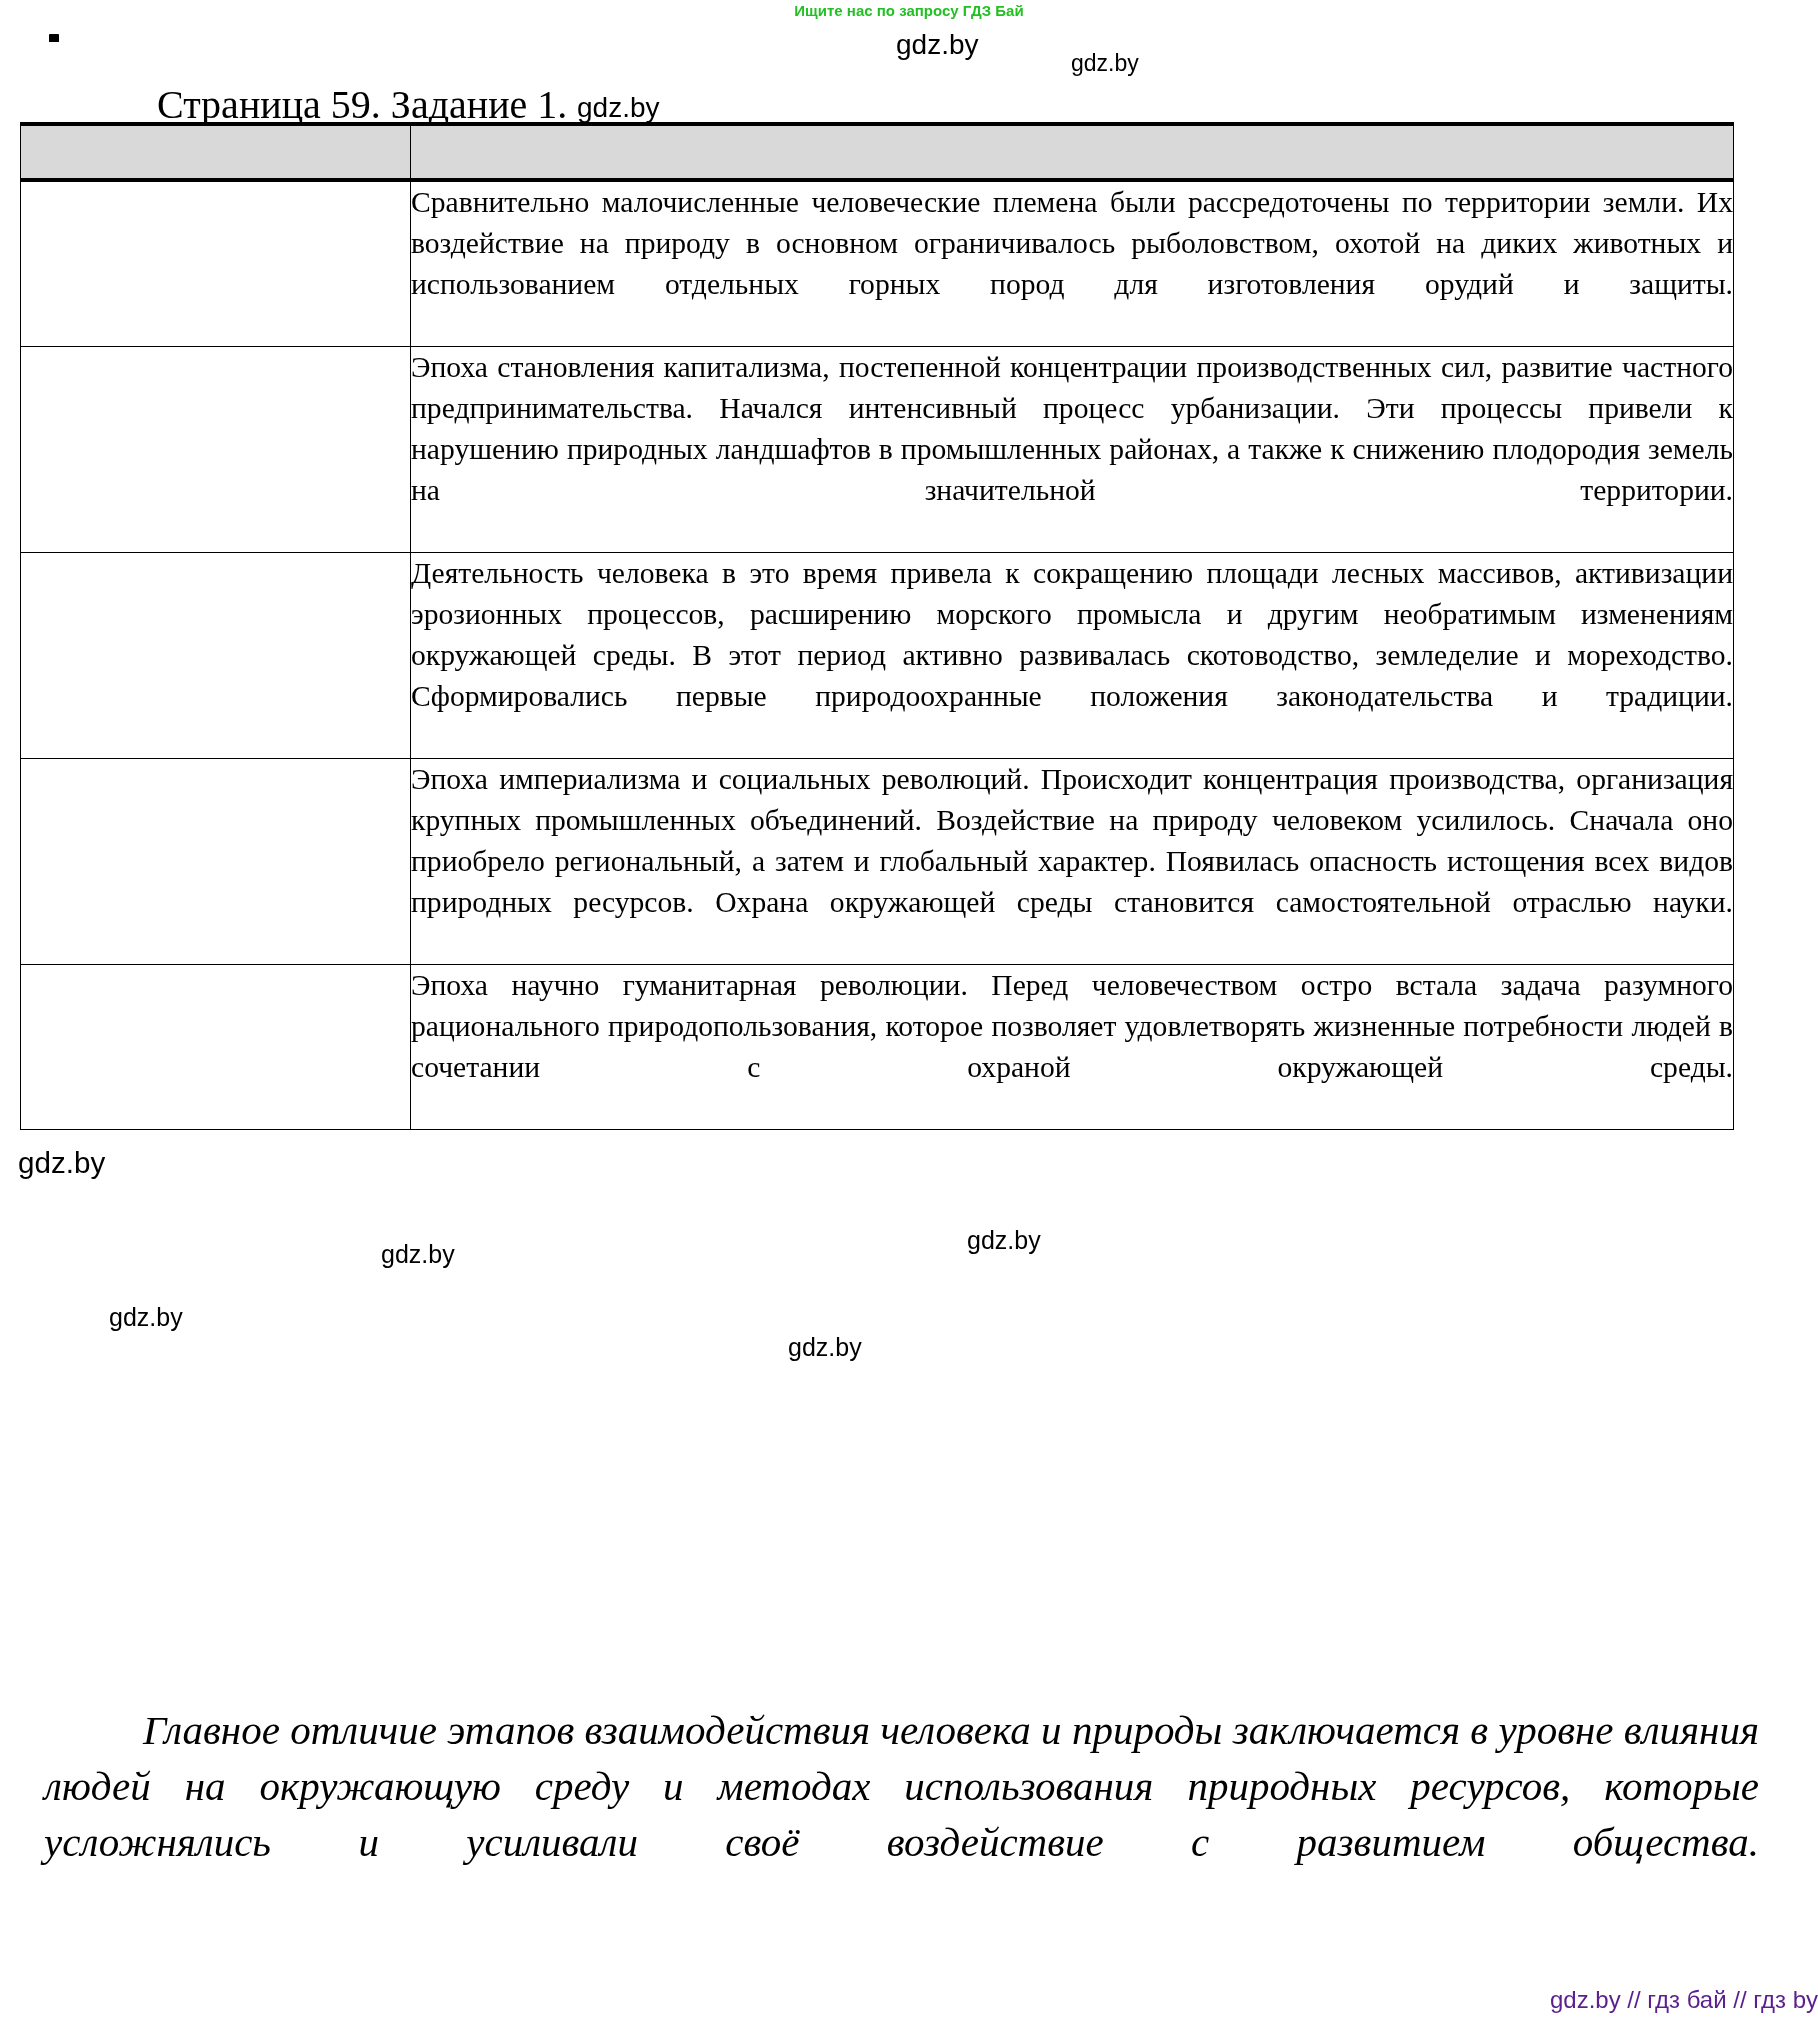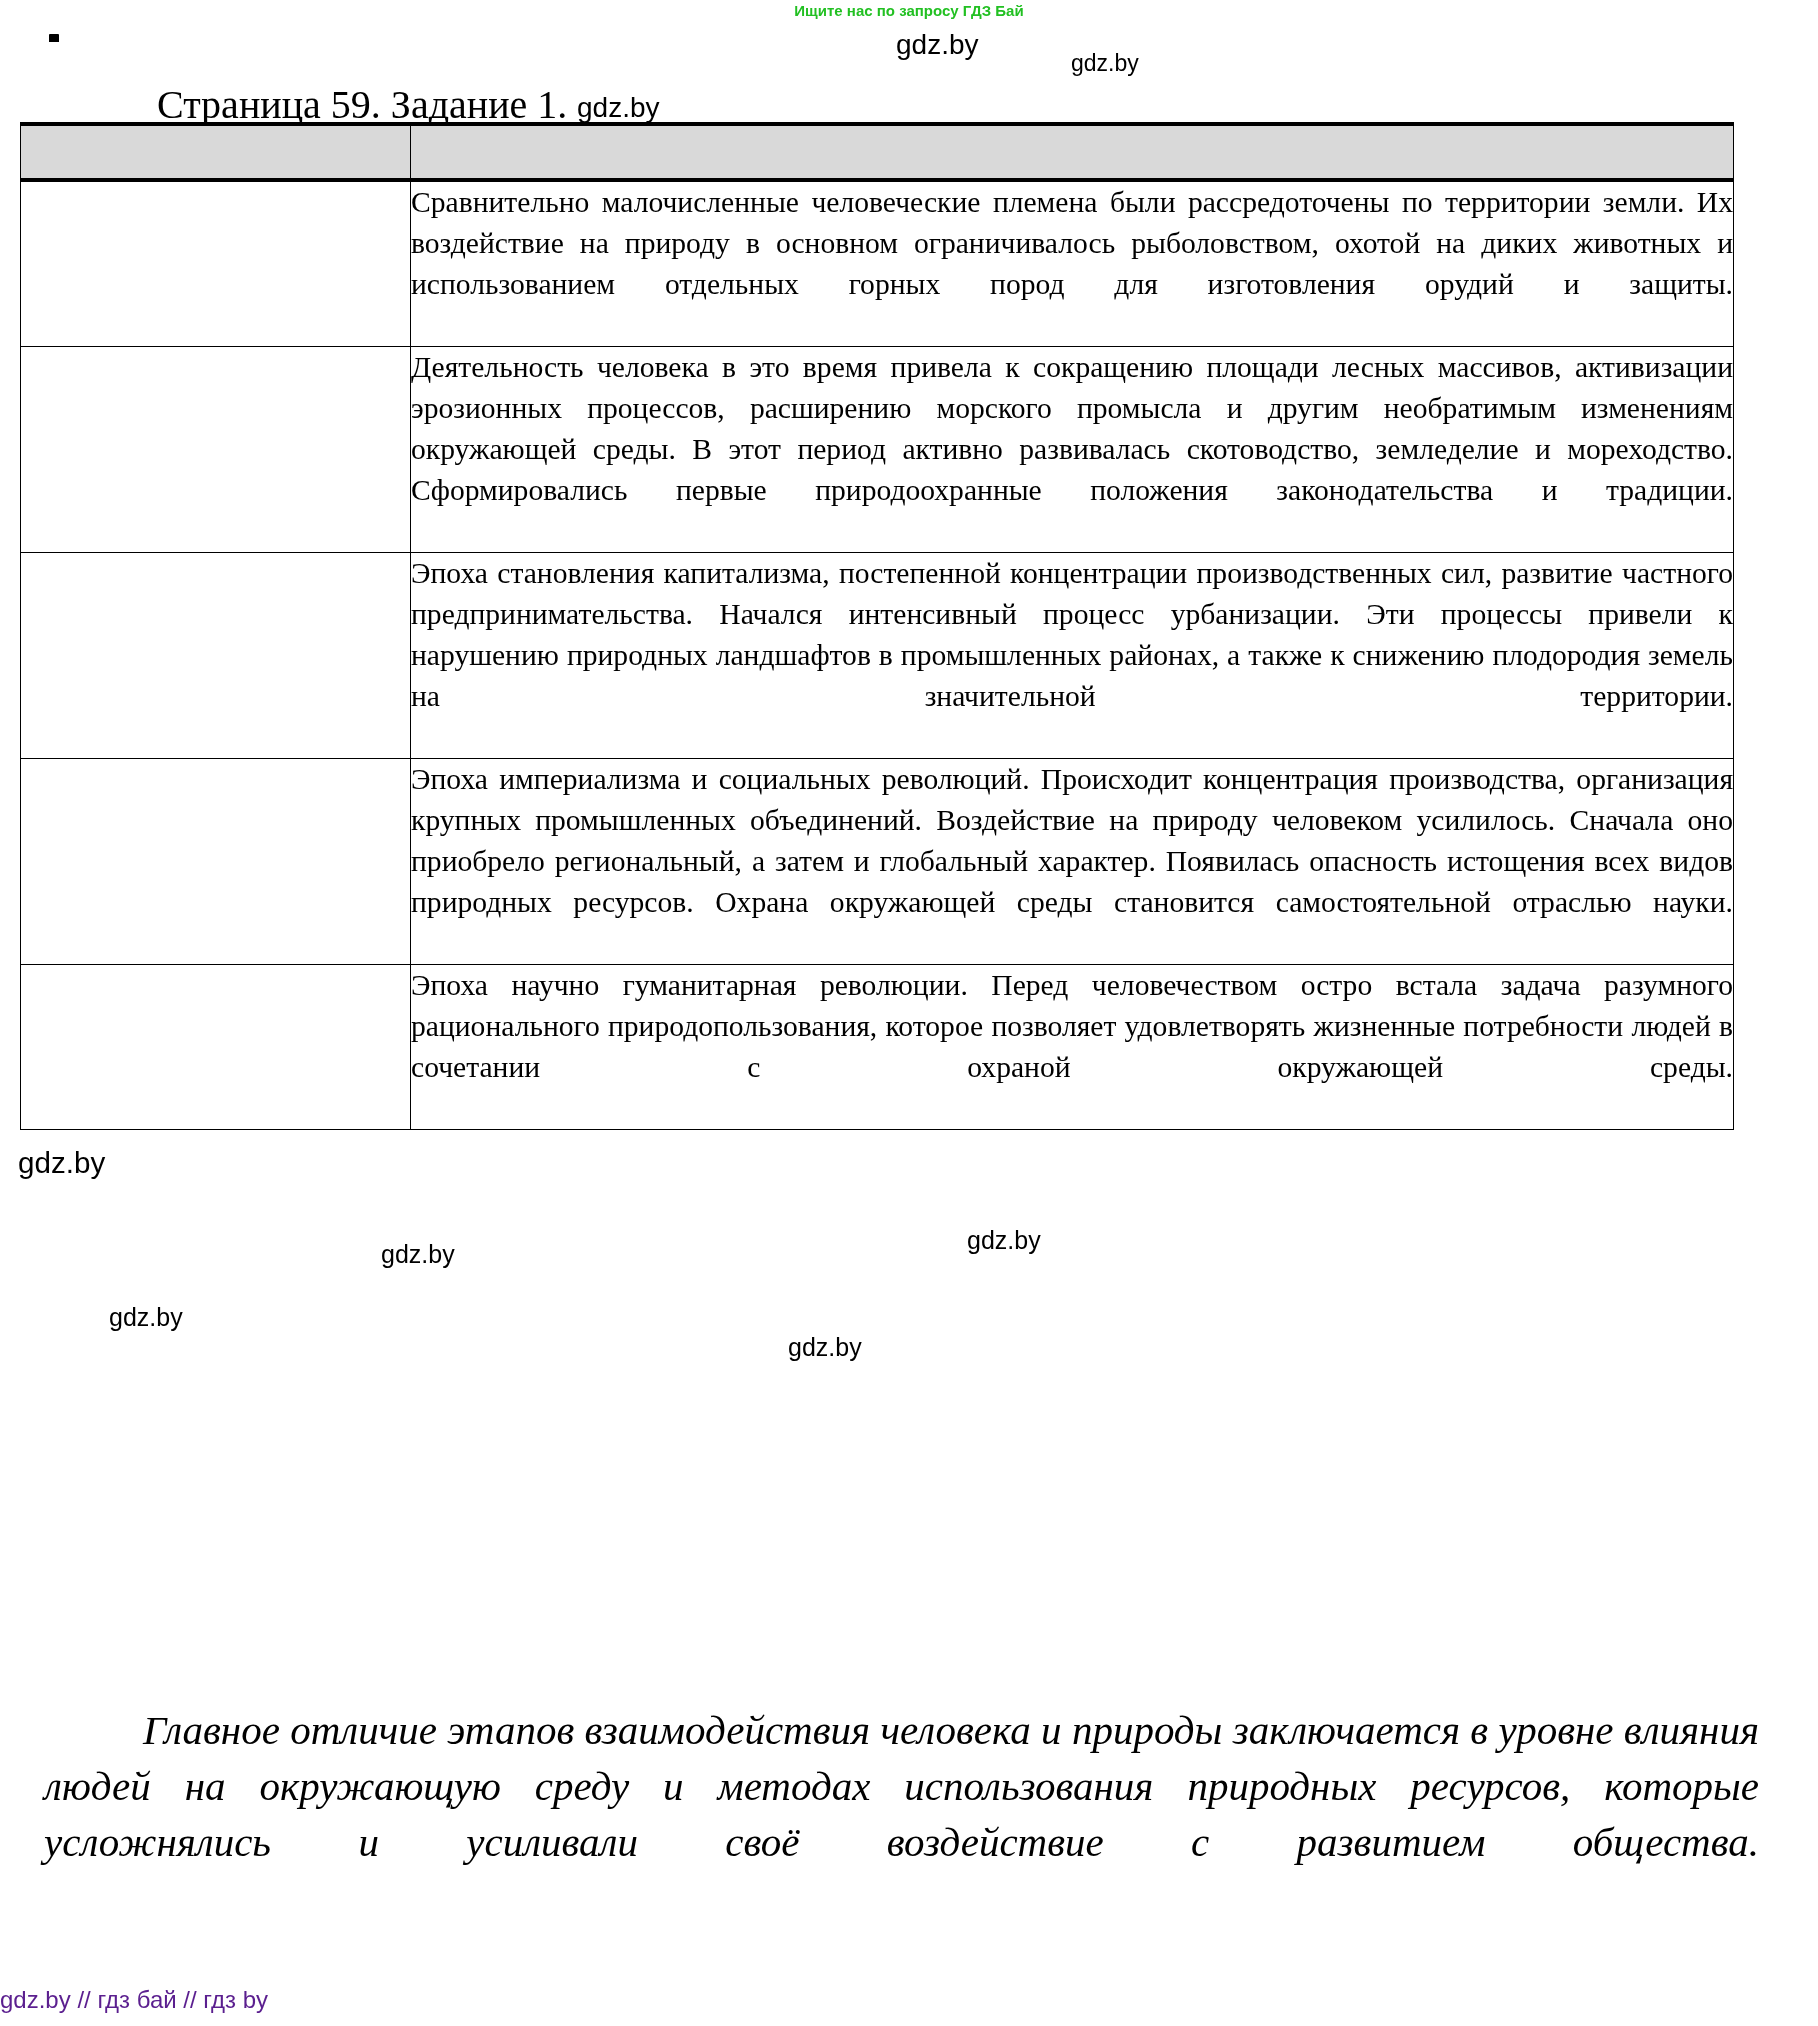--- a/index.html
+++ b/index.html
@@ -131,21 +131,21 @@
     display: inline-block;
     width: 100%;
   }
 
   
   .footer {
     position: absolute;
     left: 0;
     top: 1986px;
     width: 1818px;
-    text-align: left;
+    text-align: right;
     font-family: "Liberation Sans", "DejaVu Sans", sans-serif;
     font-size: 24px;
     color: #5b1f8f;
     white-space: nowrap;
   }
 </style>
 </head>
 <body>
 
 <div class="promo-banner" style="color: rgb(34, 192, 34);">Ищите нас по запросу ГДЗ Бай</div>
@@ -189,28 +189,28 @@
     <tr>
       <td class="cell-left"></td>
       <td class="cell-right">
         <p>Сравнительно малочисленные человеческие племена были рассредоточены по территории земли. Их воздействие на природу в основном ограничивалось рыболовством, охотой на диких животных и использованием отдельных горных пород для изготовления орудий и защиты.</p>
       </td>
     </tr>
 
     <tr>
       <td class="cell-left"></td>
       <td class="cell-right">
+        <p>Эпоха становления капитализма, постепенной концентрации производственных сил, развитие частного предпринимательства. Начался интенсивный процесс урбанизации. Эти процессы привели к нарушению природных ландшафтов в промышленных районах, а также к снижению плодородия земель на значительной территории.</p>
+      </td>
+    </tr>
+
+    <tr>
+      <td class="cell-left"></td>
+      <td class="cell-right">
         <p>Деятельность человека в это время привела к сокращению площади лесных массивов, активизации эрозионных процессов, расширению морского промысла и другим необратимым изменениям окружающей среды. В этот период активно развивалась скотоводство, земледелие и мореходство. Сформировались первые природоохранные положения законодательства и традиции.</p>
-      </td>
-    </tr>
-
-    <tr>
-      <td class="cell-left"></td>
-      <td class="cell-right">
-        <p>Эпоха становления капитализма, постепенной концентрации производственных сил, развитие частного предпринимательства. Начался интенсивный процесс урбанизации. Эти процессы привели к нарушению природных ландшафтов в промышленных районах, а также к снижению плодородия земель на значительной территории.</p>
       </td>
     </tr>
 
     <tr>
       <td class="cell-left"></td>
       <td class="cell-right">
         <p>Эпоха империализма и социальных революций. Происходит концентрация производства, организация крупных промышленных объединений. Воздействие на природу человеком усилилось. Сначала оно приобрело региональный, а затем и глобальный характер. Появилась опасность истощения всех видов природных ресурсов. Охрана окружающей среды становится самостоятельной отраслью науки.</p>
       </td>
     </tr>
 

